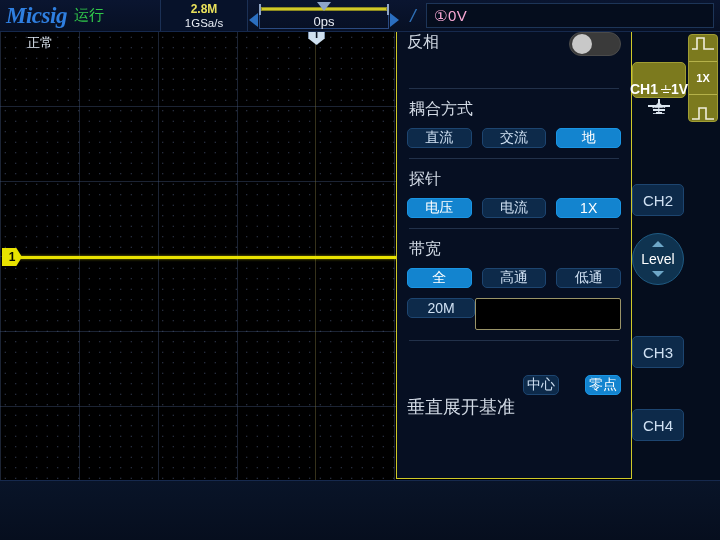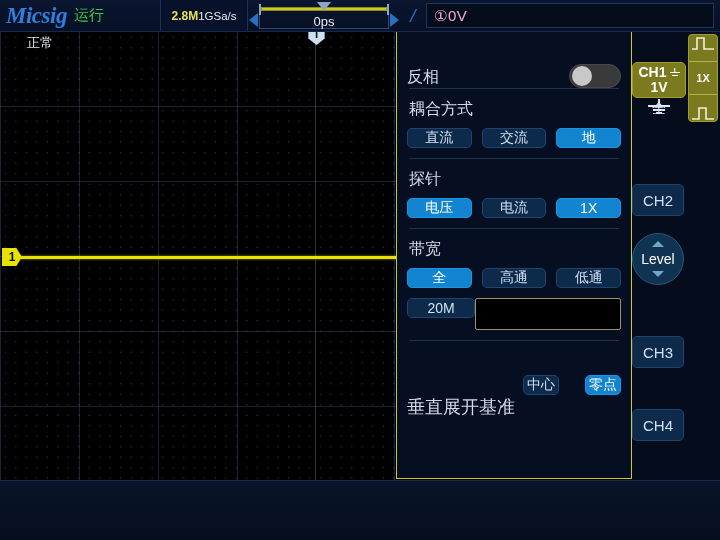--- a/index.html
+++ b/index.html
@@ -23,21 +23,21 @@
   .brand-logo {
     font-family:"Liberation Serif","DejaVu Serif",serif;
     font-style:italic; font-weight:bold; font-size:23px;
     color:#2f7fe0; letter-spacing:-0.5px;
     text-shadow:0 1px 0 #0a2killer;
   }
   .brand-state { font-size:15px; color:#30c84a; }
 
   .acq-box {
     width:88px; border-left:1px solid #1b3055; border-right:1px solid #1b3055;
-    display:flex; flex-direction:row; justify-content:center; align-items:center;
+    display:flex; flex-direction:column; justify-content:center; align-items:center;
     background:#07122a;
   }
   .acq-depth { font-size:12px; color:#e8e05a; font-weight:bold; line-height:14px; }
   .acq-rate  { font-size:11.5px; color:#e8edf5; line-height:14px; }
 
   .memnav { width:152px; position:relative; display:flex; align-items:center; justify-content:center; }
   .memnav .arrow-l, .memnav .arrow-r {
     position:absolute; top:13px; width:0;height:0;
     border-top:7px solid transparent; border-bottom:7px solid transparent;
   }
@@ -103,21 +103,21 @@
     display:flex; align-items:center; justify-content:center;
     clip-path:polygon(0 0,72% 0,100% 50%,72% 100%,0 100%);
   }
 
   
   .panel {
     position:absolute; left:396px; top:32px; width:236px; height:447px;
     background:#060f22; border:1px solid #cfc928; border-top:none;
     padding:0 10px;
   }
-  .panel-row-invert { display:flex; align-items:flex-end; height:56px;gap:8px; }
+  .panel-row-invert { display:flex; align-items:flex-start; height:56px;gap:8px; }
   .panel-label { font-size:16px; color:#d3dbe6; }
   .toggle {
     margin-left:auto; width:52px; height:24px; border-radius:12px;
     background:#3a3a3a; position:relative; border:1px solid #4a4a4a;
   }
   .toggle .knob {
     position:absolute; left:2px; top:1px; width:20px; height:20px;
     border-radius:50%; background:#c8c8c8;
   }
   .divider { height:1px; background:#22314a; margin:0 2px; }
@@ -142,21 +142,21 @@
   
   .sidebar {
     position:absolute; left:632px; top:32px; width:88px; height:448px;
     background:#050d1d;
   }
   .sb-normal { position:absolute; left:11px; top:2px; width:58px; text-align:center;
                font-size:13px; color:#dde6f0; }
   .ch1-btn {
     position:absolute; left:632px; top:62px; width:54px; height:36px;
     background:#7c7a1e; border:1px solid #a09d33; border-radius:5px;
-    color:#ffffff; display:flex; flex-direction:column; align-items:center; justify-content:center;
+    color:#ffffff; display:flex; flex-direction:row; align-items:flex-end; justify-content:center;
     line-height:15px;
   }
   .ch1-top { font-size:14px; font-weight:bold; display:flex; align-items:center; gap:3px; }
   .ch1-val { font-size:14px; font-weight:bold; }
   .gnd-icon { display:inline-block; width:10px; height:10px; position:relative; }
   .gnd-icon i { position:absolute; left:50%; top:0; width:1.5px; height:4px; background:#fff; transform:translateX(-50%); }
   .gnd-icon b { position:absolute; left:0; top:4px; width:10px; height:1.5px; background:#fff; }
   .gnd-icon b:nth-of-type(2){ left:2px; top:7px; width:6px; }
   .ch1-full { position:absolute; left:632px; top:100px; width:54px; text-align:center;
               font-size:14px; color:#dde6f0; }

